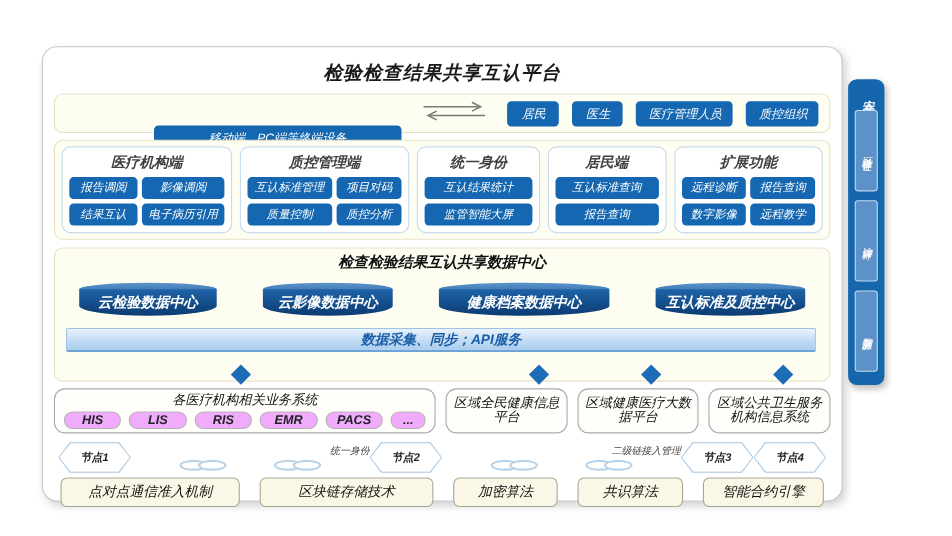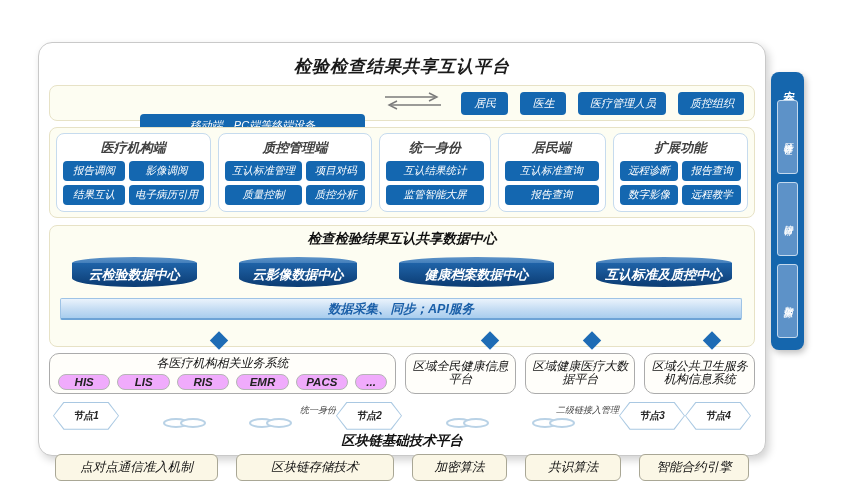--- a/index.html
+++ b/index.html
@@ -273,21 +273,20 @@
           <div class="hexin"></div>
           <span>节点3</span>
         </div>
       <div class="hex">
           <div class="hexbg"></div>
           <div class="hexin"></div>
           <span>节点4</span>
         </div>
     </div>
 
-    <div class="platform-title">区块链基础技术平台</div>
     <div class="platform-row">
       <div class="techbox t1">点对点通信准入机制</div>
       <div class="techbox t2">区块链存储技术</div>
       <div class="techbox t3">加密算法</div>
       <div class="techbox t4">共识算法</div>
       <div class="techbox t5">智能合约引擎</div>
     </div>
 
   </div>
 

